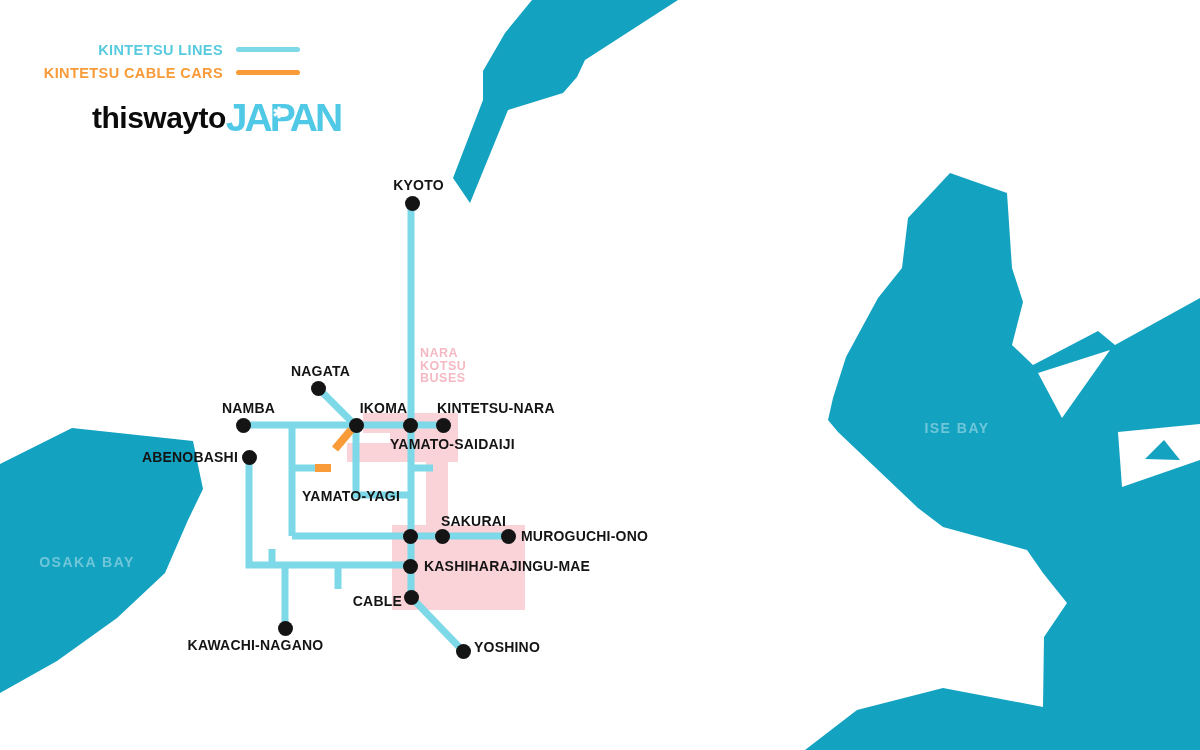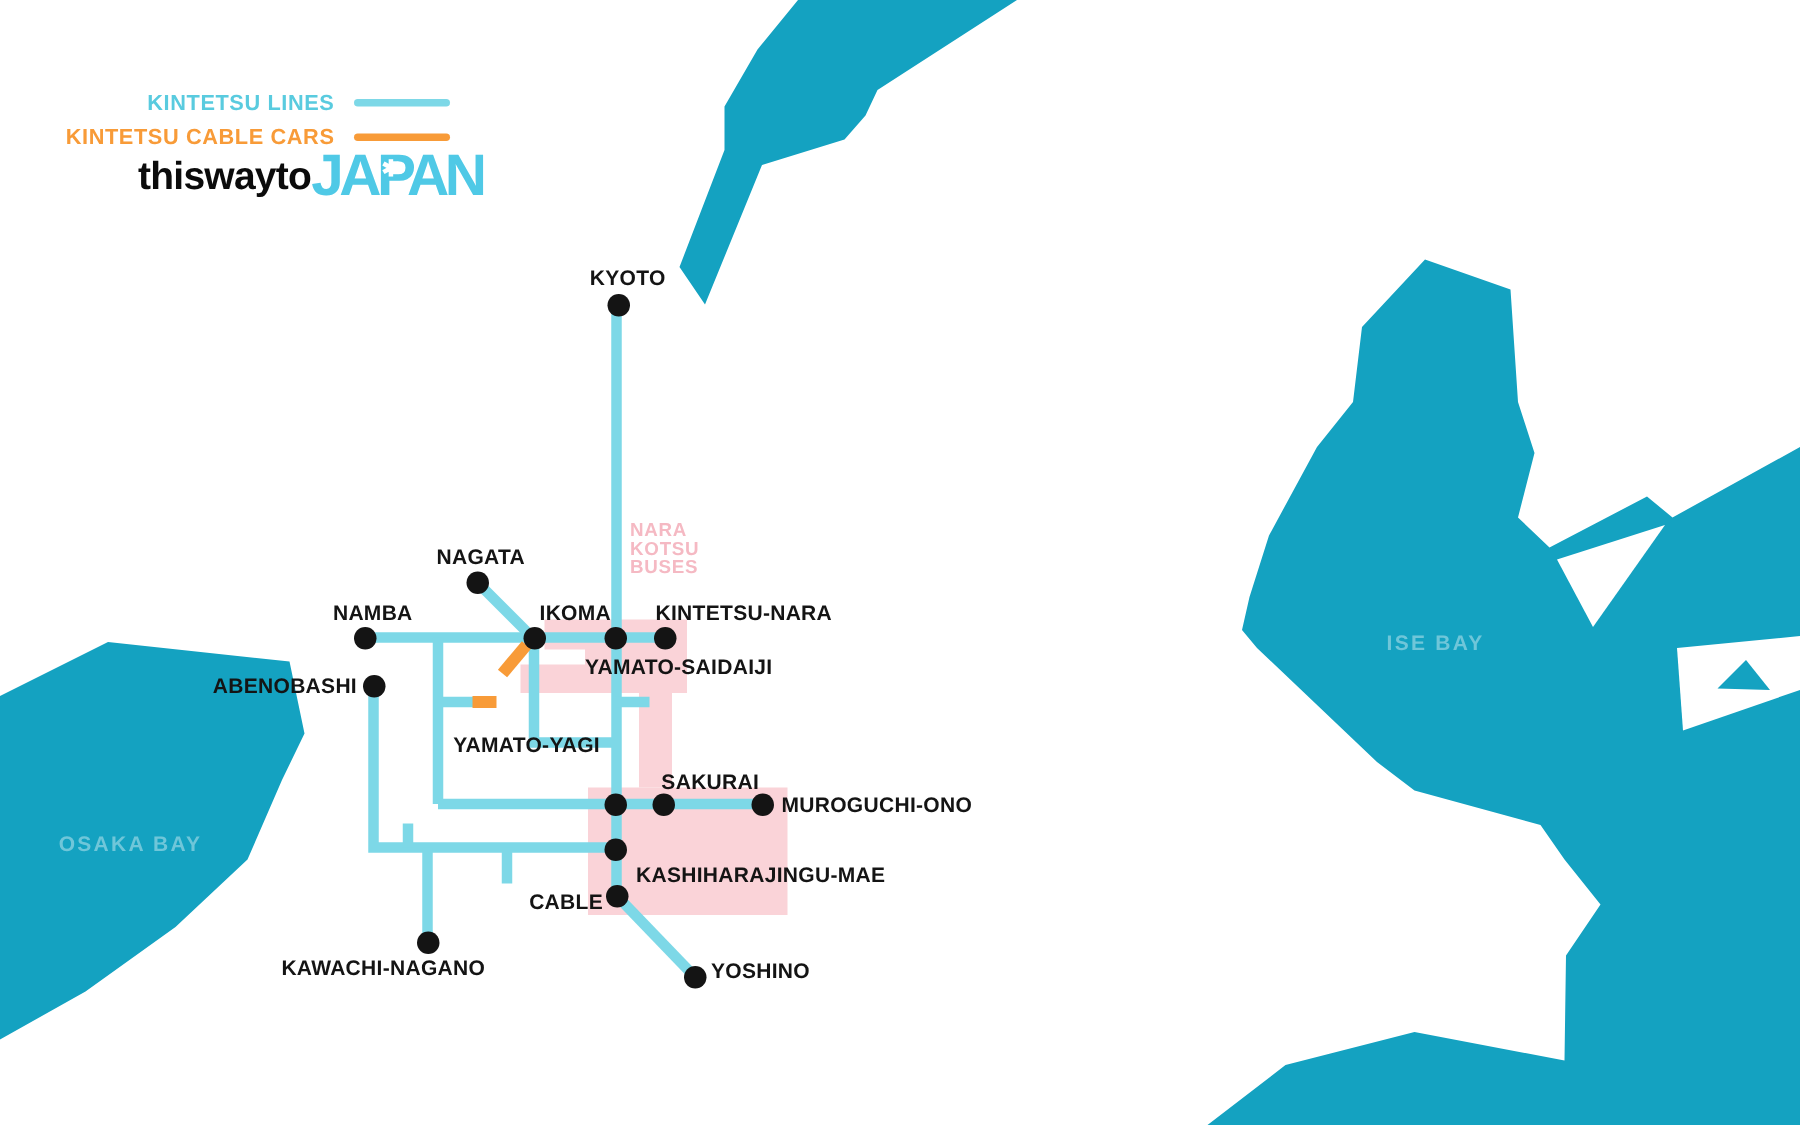--- a/index.html
+++ b/index.html
@@ -10,30 +10,30 @@
   .land-notch{fill:#ffffff;}
   .pinkrect{fill:var(--pink);}
   .rail{stroke:var(--rail);stroke-width:7;fill:none;}
   .cable{stroke:var(--cable);stroke-width:8;fill:none;}
   .dot{position:absolute;width:15px;height:15px;border-radius:50%;background:var(--ink);}
   .st-label{position:absolute;font-size:14px;font-weight:bold;color:var(--ink);
             letter-spacing:.2px;white-space:nowrap;}
   .anchor-center{transform:translate(-50%,-50%);padding-left:15px;}
   .anchor-left{transform:translate(0,-50%);}
   .anchor-right{transform:translate(-100%,-50%);}
-  #legend{position:absolute;left:48px;top:57px;width:252px;text-align:center;}
+  #legend{position:absolute;left:48px;top:38px;width:252px;text-align:center;}
   .legend-row{display:flex;align-items:center;justify-content:flex-end;gap:13px;height:23px;}
   .legend-label{font-size:14.5px;font-weight:bold;letter-spacing:.4px;white-space:nowrap;}
   .legend-label.cyan{color:var(--legend_cyan);}
   .legend-label.orange{color:var(--cable);}
   .legend-swatch{width:64px;height:5px;border-radius:3px;flex:0 0 auto;}
   .legend-swatch.cyan{background:var(--rail);}
   .legend-swatch.orange{background:var(--cable);}
   #logo{position:absolute;left:92px;top:98px;display:flex;align-items:center;}
-  #logo-prefix{font-size:26px;font-weight:bold;color:#0b0b0b;letter-spacing:-.5px;}
+  #logo-prefix{font-size:30px;font-weight:bold;color:#0b0b0b;letter-spacing:-.5px;}
   #logo-brand{position:relative;font-size:39px;font-weight:900;color:var(--logo_cyan);
               letter-spacing:-3px;line-height:1;}
   #logo-flower{position:absolute;left:41%;top:7px;font-size:15px;color:#fff;letter-spacing:0;}
   .bay-label{position:absolute;transform:translate(-50%,-50%);font-size:14px;font-weight:bold;
              letter-spacing:1.5px;color:var(--bay_text);white-space:nowrap;}
   #bus-overlay{position:absolute;left:420px;top:347px;font-size:12.5px;font-weight:bold;
                line-height:12.5px;letter-spacing:.5px;color:var(--pink_text);}
 </style>
 </head>
 <body>
@@ -91,21 +91,21 @@
       <div class="st-label anchor-center" style="left: 445px; top: 444px;">YAMATO-SAIDAIJI</div>
       <div class="dot" style="left: 241.5px; top: 449.5px;"></div>
       <div class="st-label anchor-right" style="left: 238px; top: 457px;">ABENOBASHI</div>
       <div class="dot" style="left: 402.5px; top: 528.5px;"></div>
       <div class="st-label anchor-right" style="left: 400px; top: 496px;">YAMATO-YAGI</div>
       <div class="dot" style="left: 434.5px; top: 528.5px;"></div>
       <div class="st-label anchor-center" style="left: 466px; top: 521px;">SAKURAI</div>
       <div class="dot" style="left: 500.5px; top: 528.5px;"></div>
       <div class="st-label anchor-left" style="left: 521px; top: 536px;">MUROGUCHI-ONO</div>
       <div class="dot" style="left: 402.5px; top: 558.5px;"></div>
-      <div class="st-label anchor-left" style="left: 424px; top: 566px; margin-top: 17px;">KASHIHARAJINGU-MAE</div>
+      <div class="st-label anchor-left" style="left: 424px; top: 566px;">KASHIHARAJINGU-MAE</div>
       <div class="dot" style="left: 403.5px; top: 589.5px;"></div>
       <div class="st-label anchor-right" style="left: 402px; top: 601px;">CABLE</div>
       <div class="dot" style="left: 277.5px; top: 620.5px;"></div>
       <div class="st-label anchor-center" style="left: 248px; top: 645px;">KAWACHI-NAGANO</div>
       <div class="dot" style="left: 455.5px; top: 643.5px;"></div>
       <div class="st-label anchor-left" style="left: 474px; top: 647px;">YOSHINO</div>
     </div>
 
   <div class="bay-label" style="left:87px;top:530px;margin-top:32px;">OSAKA BAY</div>
   <div class="bay-label" style="left:957px;top:428px;">ISE BAY</div>

